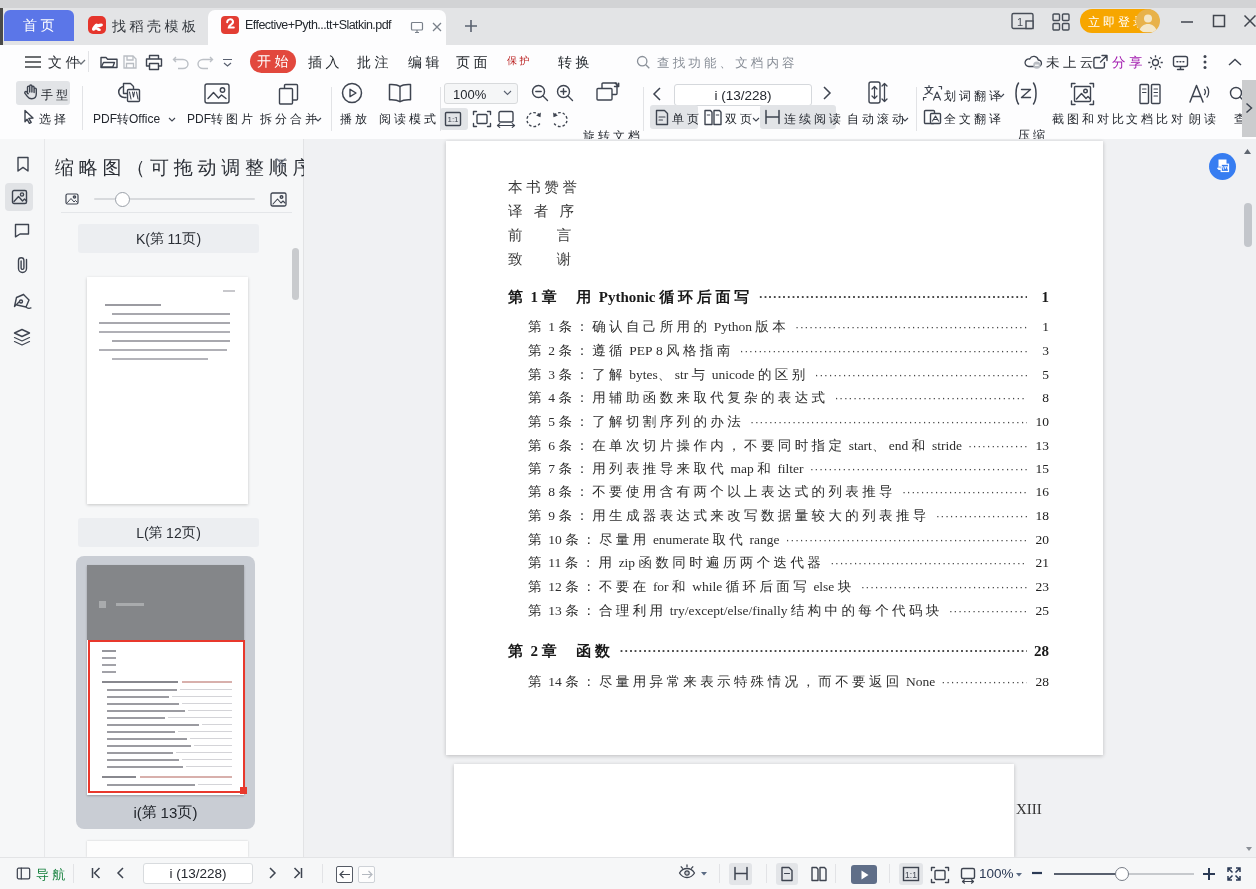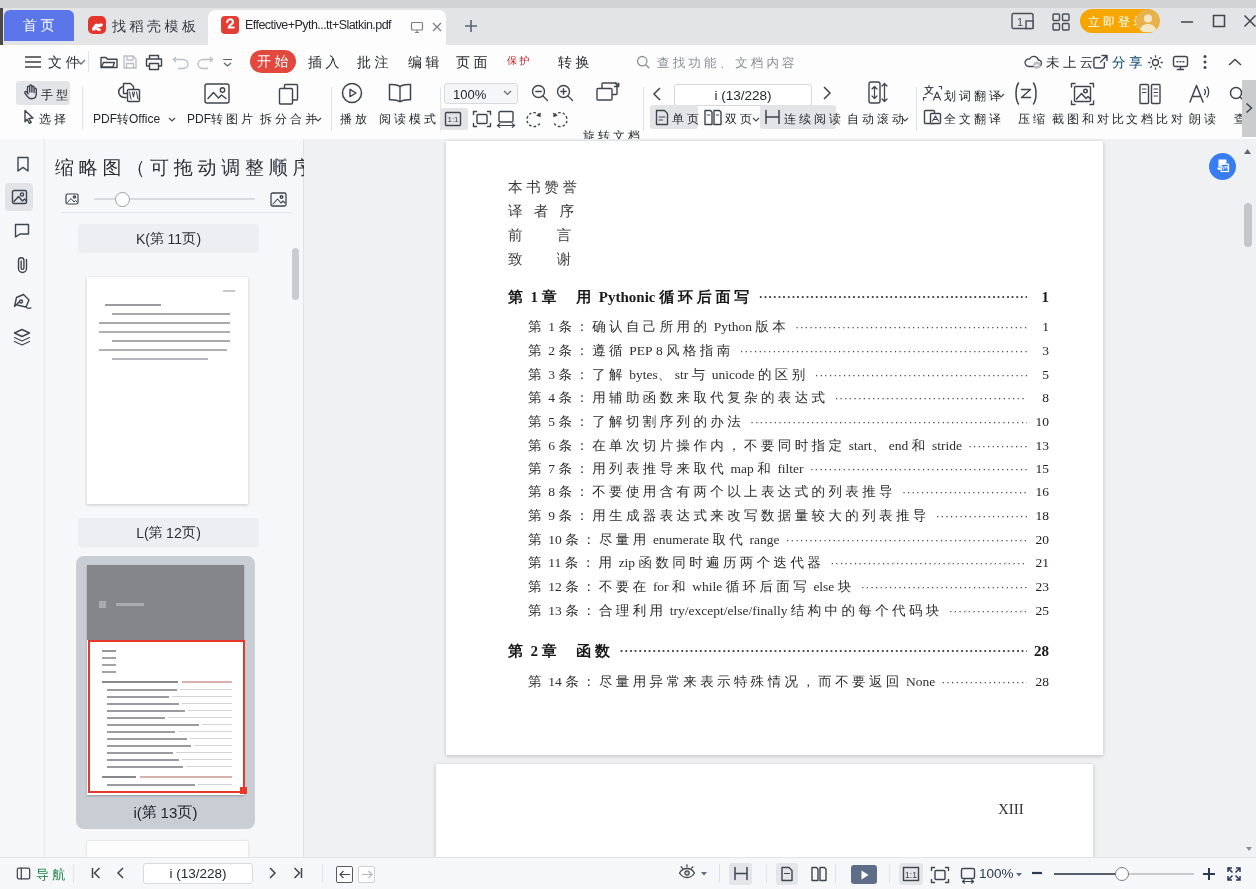--- a/index.html
+++ b/index.html
@@ -138,21 +138,21 @@
 <svg class="abs" width="19" height="16" viewBox="0 0 19 16" style="left:1024px;top:54px">
     <path d="M12.5 12.5H5a3.8 3.8 0 1 1 .7-7.5A4.6 4.6 0 0 1 14.3 6a3.3 3.3 0 0 1 1.2 6.3" stroke="#3e4450" fill="none" stroke-width="1.3"></path>
     <circle cx="12.8" cy="11.2" r="3.6" fill="#b9bdc3"></circle>
     <path d="M10.9 11.2h3.8" stroke="#fff" stroke-width="1.2"></path>
   </svg>
 <div class="abs cj" style="left:1046px;top:54px;font-size:13.5px;color:#2a2e34">未上云</div>
 <svg class="abs ic" width="17" height="16" viewBox="0 0 17 16" style="left:1092px;top:54px">
     <path d="M8 3.5H3.5a1.6 1.6 0 0 0-1.6 1.6v7.3a1.6 1.6 0 0 0 1.6 1.6h7.3a1.6 1.6 0 0 0 1.6-1.6V8.5"></path>
     <path d="M10 1.5h5v5M15 1.5L8.5 8"></path>
   </svg>
-<div class="abs cj" style="left:1112px;top:54px;font-size:13.5px;color:#0c4a6e">分享</div>
+<div class="abs cj" style="left:1112px;top:54px;font-size:13.5px;color:#a21caf">分享</div>
 <svg class="abs" width="17" height="17" viewBox="0 0 17 17" style="left:1147px;top:54px">
     <g stroke="#3e4450" fill="none" stroke-width="1.3">
       <circle cx="8.5" cy="8.5" r="3"></circle>
       <path d="M8.5 1.2v2.2M8.5 13.6v2.2M1.2 8.5h2.2M13.6 8.5h2.2M3.3 3.3l1.6 1.6M12.1 12.1l1.6 1.6M3.3 13.7l1.6-1.6M12.1 4.9l1.6-1.6"></path>
     </g>
   </svg>
 <svg class="abs ic" width="17" height="16" viewBox="0 0 17 16" style="left:1172px;top:55px">
     <rect x="1.5" y="1.5" width="14" height="10" rx="2"></rect>
     <path d="M5.5 14.5h6M8.5 11.8v2.7"></path>
     <path d="M5 6.8h.8M8 6.8h.8M11 6.8h.8" stroke-width="1.5"></path>
@@ -311,21 +311,21 @@
 <svg class="abs ic" width="19" height="18" viewBox="0 0 19 18" style="left:923px;top:108px">
     <rect x="1.5" y="2.5" width="10" height="13" rx="1"></rect>
     <rect x="7.5" y="5.5" width="10" height="10" rx="1" fill="#fdfdfe"></rect>
     <path d="M9.5 13l3-5 3 5M10.8 11.5h3.4" stroke-width="1.1"></path>
   </svg>
 <div class="abs lbl cj" style="left:944px;top:111px">全文翻译</div>
 <svg class="abs ic" width="24" height="25" viewBox="0 0 24 25" style="left:1014px;top:81px">
     <path d="M4.5 2C2.8 4.5 2 7.5 2 12.5s.8 8 2.5 10.5M19.5 2c1.7 2.5 2.5 5.5 2.5 10.5s-.8 8-2.5 10.5" stroke-width="1.5"></path>
     <path d="M7.5 8.5h9l-9 8h9" stroke-width="1.4"></path>
   </svg>
-<div class="abs lbl cj" style="left:1018px;top:111px">压缩</div>
+<div class="abs lbl cj" style="left:1018px;top:127px">压缩</div>
 <svg class="abs ic" width="25" height="24" viewBox="0 0 25 24" style="left:1070px;top:82px">
     <path d="M5 1.5H1.5V5M20 1.5h3.5V5M5 22.5H1.5V19M20 22.5h3.5V19"></path>
     <rect x="4.5" y="4.5" width="16" height="15" rx="1"></rect>
     <circle cx="15.5" cy="9" r="1.8"></circle>
     <path d="M6.5 17l5-5.5 4.5 5 2-2 2.5 2.5"></path>
   </svg>
 <div class="abs lbl cj" style="left:1052px;top:111px">截图和对比</div>
 <svg class="abs ic" width="24" height="24" viewBox="0 0 24 24" style="left:1138px;top:82px">
     <rect x="2" y="2.5" width="8.5" height="19" rx="1"></rect>
     <rect x="13.5" y="2.5" width="8.5" height="19" rx="1"></rect>
@@ -549,21 +549,21 @@
       <span class="t"><span class="cj">第</span><span class="lat">&nbsp;14&nbsp;</span><span class="cj">条：尽量用异常来表示特殊情况，而不要返回</span><span class="lat">&nbsp;None</span></span>
       <span class="dots">································································································································································</span>
       <span class="num">28</span>
     </div>
 <div class="chap" style="top:500px">
       <span class="t"><span class="cj">第</span><span class="lat">&nbsp;2&nbsp;</span><span class="cj">章&nbsp;&nbsp;函数</span></span>
       <span class="dots">································································································································································</span>
       <span class="num">28</span>
     </div>
 </div>
-<div class="page" style="left:436px;top:764px;width:657px;height:93px">
+<div class="page" style="left:454px;top:764px;width:560px;height:93px">
 <div class="abs" style="left:562px;top:37px;font-family:'Liberation Serif',serif;font-size:15px;color:#333">XIII</div>
 </div>
 
 <div class="abs" style="left:1209px;top:153px;width:27px;height:27px;border-radius:50%;background:#377df1">
 <svg width="27" height="27" viewBox="0 0 27 27">
       <rect x="9.5" y="6.5" width="8" height="7" fill="#fff"></rect>
       <rect x="12.2" y="11.2" width="7.3" height="7.3" fill="#377df1" stroke="#fff" stroke-width="1.2"></rect>
       <path d="M13.6 13l1 3.6M15.8 13l.6 2.6.8-2.6M18 13l1 3.6" stroke="#fff" stroke-width="0.9" fill="none"></path>
       <path d="M10 13.5v3h2.5M10 16.5l-1.6-1.6M10 16.5l1.6-1.6" stroke="#fff" stroke-width="1.1" fill="none"></path>
     </svg>

